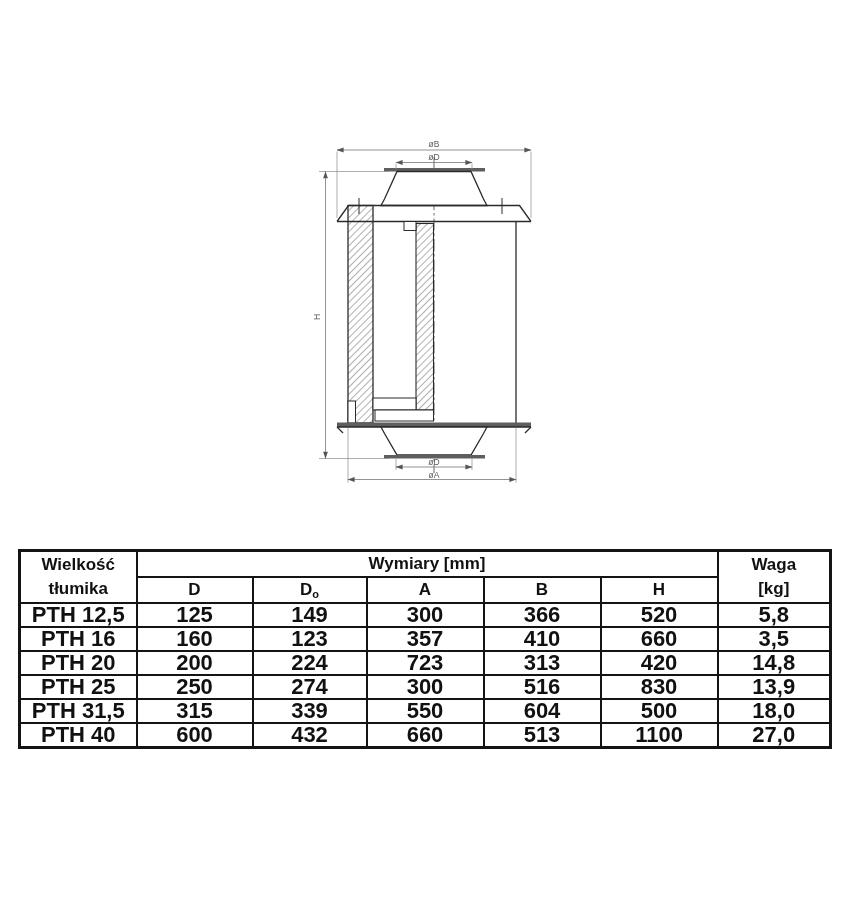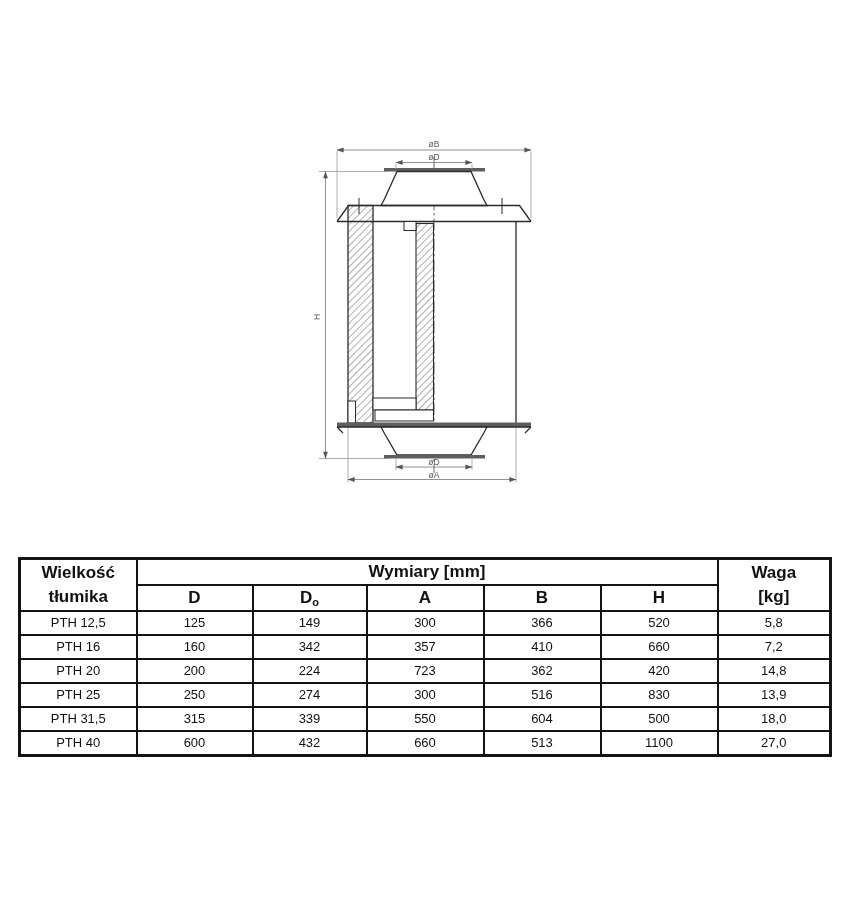--- a/index.html
+++ b/index.html
@@ -24,40 +24,39 @@
   }
   
   table.dims{
     position:absolute;
     left:18px; top:549px;
     width:811px;
     border-collapse:collapse;
     table-layout:fixed;
     color:#111;
     background:#fff;
-    margin-top:8px;
   }
   table.dims{border:3px solid #141414;}
   table.dims th, table.dims td{
     border:2px solid #141414;
     padding:0;
     overflow:hidden;
     white-space:nowrap;
   }
   table.dims th{
     font-weight:bold;
     font-size:17px;
     text-align:center;
     height:24px;
   }
   th.two-line{vertical-align:middle;}
   th.two-line div{line-height:24px;}
   table.dims td{
-    font-size:13px;
-    font-weight:normal;
+    font-size:22px;
+    font-weight:bold;
     text-align:center;
     height:22px;
     line-height:22px;
   }
   td.model{
     text-align:left;
     padding-left:8px;
   }
   .sub{
     font-size:11px;
@@ -179,32 +178,32 @@
         <td>125</td>
         <td>149</td>
         <td>300</td>
         <td>366</td>
         <td>520</td>
         <td>5,8</td>
       </tr>
       <tr>
         <td class="model">PTH 16</td>
         <td>160</td>
-        <td>342</td>
+        <td>123</td>
         <td>357</td>
         <td>410</td>
         <td>660</td>
-        <td>7,2</td>
+        <td>3,5</td>
       </tr>
       <tr>
         <td class="model">PTH 20</td>
         <td>200</td>
         <td>224</td>
         <td>723</td>
-        <td>362</td>
+        <td>313</td>
         <td>420</td>
         <td>14,8</td>
       </tr>
       <tr>
         <td class="model">PTH 25</td>
         <td>250</td>
         <td>274</td>
         <td>300</td>
         <td>516</td>
         <td>830</td>

